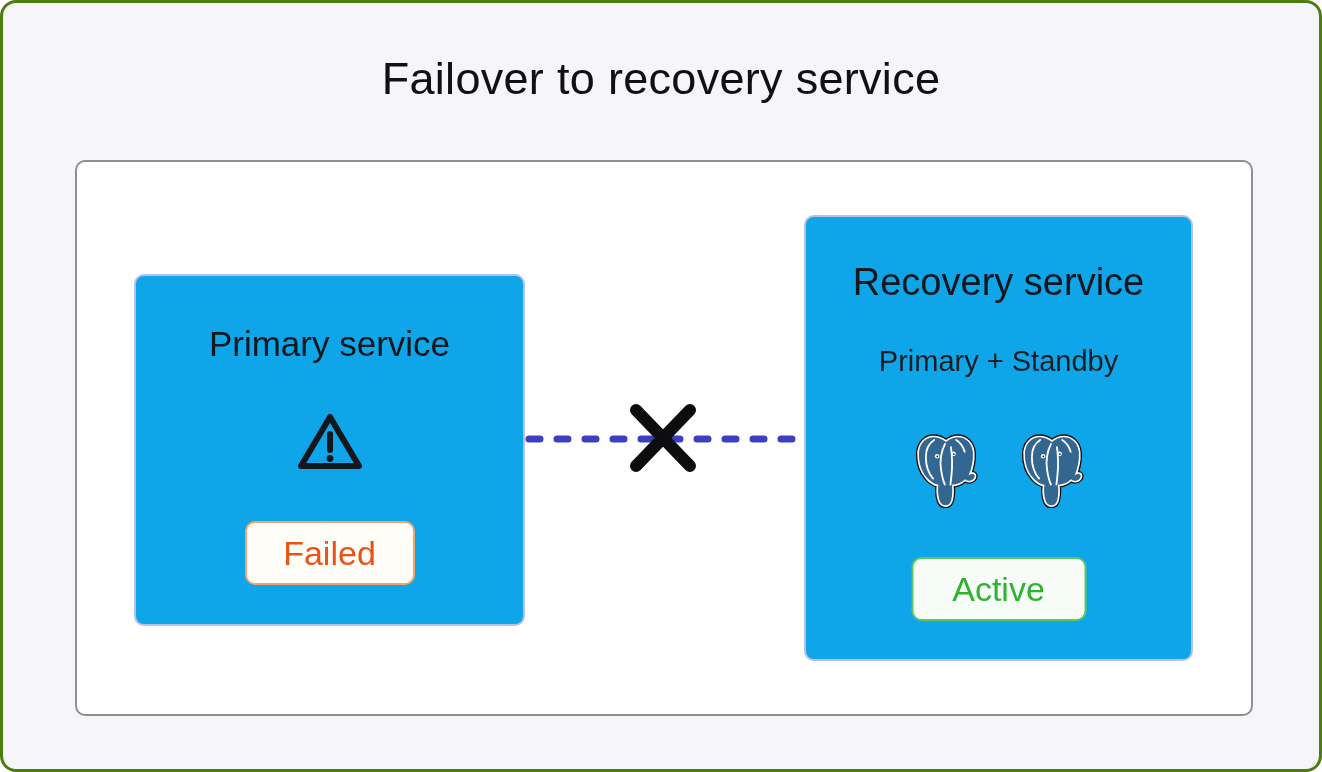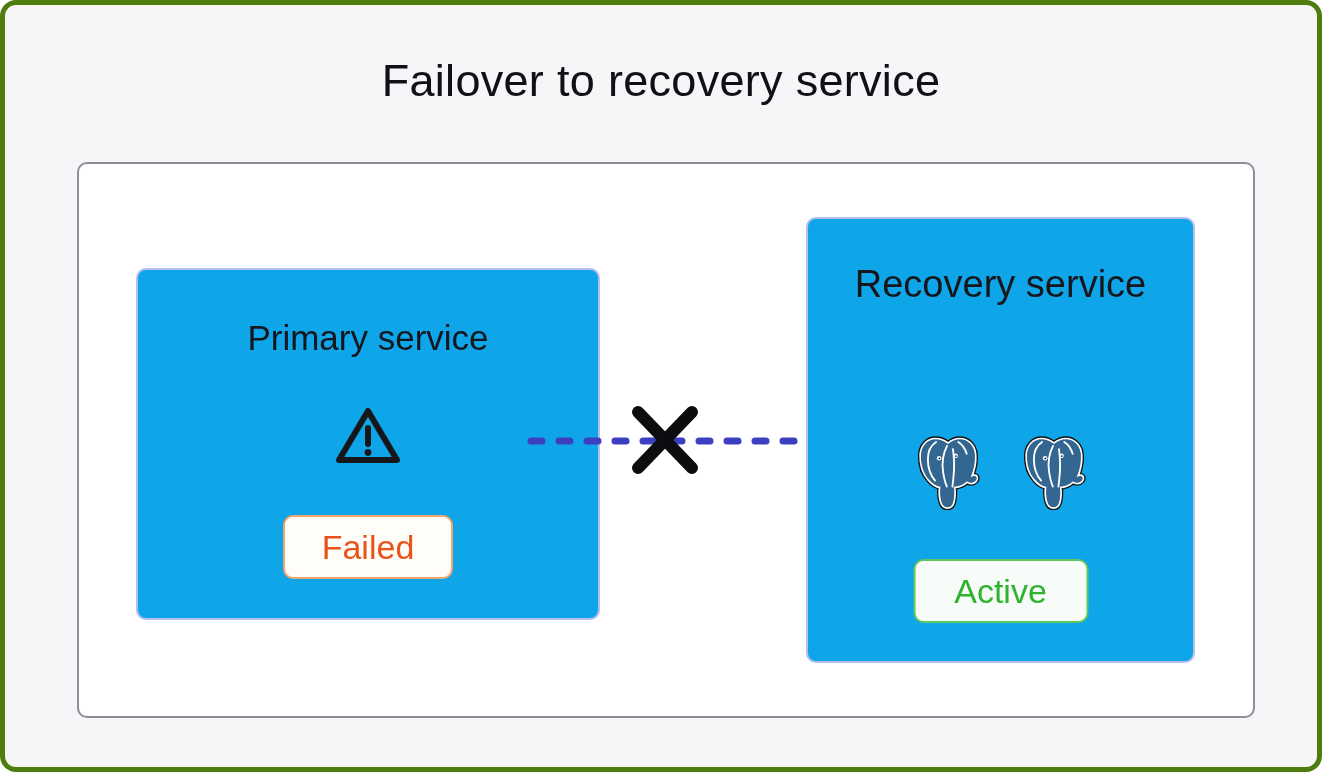--- a/index.html
+++ b/index.html
@@ -9,21 +9,21 @@
     height: 772px;
     overflow: hidden;
     font-family: "Liberation Sans", sans-serif;
     background: #ffffff;
   }
   .outer-card {
     position: absolute;
     left: 0; top: 0;
     width: 1322px; height: 772px;
     box-sizing: border-box;
-    border: 5px solid #4d7c0f;
+    border: 3px solid #4d7c0f;
     border-radius: 16px;
     background: #f6f6f8;
   }
   .diagram-title {
     position: absolute;
     left: 0; right: 0;
     top: 50px;
     margin: 0;
     text-align: center;
     font-size: 45px;
@@ -40,21 +40,21 @@
     border: 2px solid #8e8e97;
     border-radius: 10px;
   }
   .service-box {
     position: absolute;
     box-sizing: border-box;
     background: #0ea5e9;
     border: 2px solid #b5c0ea;
     border-radius: 10px;
   }
-  .primary-box   { left: 57px;  top: 104px; width: 464px; height: 352px; }
+  .primary-box   { left: 57px;  top: 112px; width: 391px; height: 352px; }
   .recovery-box  { left: 727px; top: 53px;  width: 389px; height: 446px; }
 
   .box-title {
     position: absolute;
     left: 0; right: 0;
     text-align: center;
     color: #16161d;
     font-weight: 400;
   }
   .primary-box .box-title  { top: 48px; font-size: 35px; }
@@ -156,20 +156,21 @@
     </svg>
     <div class="x-mark-wrap">
       <svg width="76" height="76" viewBox="0 0 76 76" aria-hidden="true">
         <line x1="11" y1="10" x2="65" y2="66" stroke="#0d0d0f" stroke-width="12" stroke-linecap="round"></line>
         <line x1="65" y1="10" x2="11" y2="66" stroke="#0d0d0f" stroke-width="12" stroke-linecap="round"></line>
       </svg>
     </div>
 
     <div class="service-box recovery-box">
       <div class="box-title">Recovery service</div>
+      <div class="box-subtitle">Primary + Standby</div>
       <div class="elephants-row">
         <svg width="66" height="74" viewBox="0 0 100 112" aria-hidden="true">
           <path d="M31 5 C19 5 9.5 15 9 29 C8.5 43 13 57 21 66 C26.5 72.5 32.5 76 38.5 77 C37.5 84 37.8 93 40 100 C41.5 105 45 108 49.3 108 C53.6 108 56.7 105 58 100 C59.8 93 59.8 84 59 77 C66.5 76.5 73.5 73.5 79 68.5 C82.5 71.5 88 71.8 91.5 68.2 C94.5 65 94 61 90.5 60.5 C88 60.2 85.8 61.2 84.3 63 C88.8 52.5 91.5 40 90.8 28.5 C90 14.5 80 5 68 5 C61.5 5 55.5 7.5 50 12 C44.5 7.5 37.5 5 31 5 Z" fill="none" stroke="#111111" stroke-width="9" stroke-linejoin="round"></path>
           <path d="M31 5 C19 5 9.5 15 9 29 C8.5 43 13 57 21 66 C26.5 72.5 32.5 76 38.5 77 C37.5 84 37.8 93 40 100 C41.5 105 45 108 49.3 108 C53.6 108 56.7 105 58 100 C59.8 93 59.8 84 59 77 C66.5 76.5 73.5 73.5 79 68.5 C82.5 71.5 88 71.8 91.5 68.2 C94.5 65 94 61 90.5 60.5 C88 60.2 85.8 61.2 84.3 63 C88.8 52.5 91.5 40 90.8 28.5 C90 14.5 80 5 68 5 C61.5 5 55.5 7.5 50 12 C44.5 7.5 37.5 5 31 5 Z" fill="none" stroke="#ffffff" stroke-width="5"></path>
           <path d="M31 5 C19 5 9.5 15 9 29 C8.5 43 13 57 21 66 C26.5 72.5 32.5 76 38.5 77 C37.5 84 37.8 93 40 100 C41.5 105 45 108 49.3 108 C53.6 108 56.7 105 58 100 C59.8 93 59.8 84 59 77 C66.5 76.5 73.5 73.5 79 68.5 C82.5 71.5 88 71.8 91.5 68.2 C94.5 65 94 61 90.5 60.5 C88 60.2 85.8 61.2 84.3 63 C88.8 52.5 91.5 40 90.8 28.5 C90 14.5 80 5 68 5 C61.5 5 55.5 7.5 50 12 C44.5 7.5 37.5 5 31 5 Z" fill="#336791"></path>
           <path d="M32 9 C23.5 14.5 19.5 24 19.5 35 C19.5 48.5 24 60 30.5 67.5" fill="none" stroke="#ffffff" stroke-width="2.8" stroke-linecap="round"></path>
           <path d="M48.5 15 C42.5 27 40.5 41 42.5 54 C43.8 63 45.8 71 48.3 76.5" fill="none" stroke="#ffffff" stroke-width="2.8" stroke-linecap="round"></path>
           <path d="M57.5 20 C59.5 34 59.7 50 58.2 63 C57.7 68 57.2 73 56.7 76.5" fill="none" stroke="#ffffff" stroke-width="2.8" stroke-linecap="round"></path>
           <path d="M65.5 9 C71.5 12.5 76 19 78.3 27" fill="none" stroke="#ffffff" stroke-width="2.8" stroke-linecap="round"></path>
           <circle cx="36.5" cy="33.5" r="3.4" fill="#ffffff"></circle>

